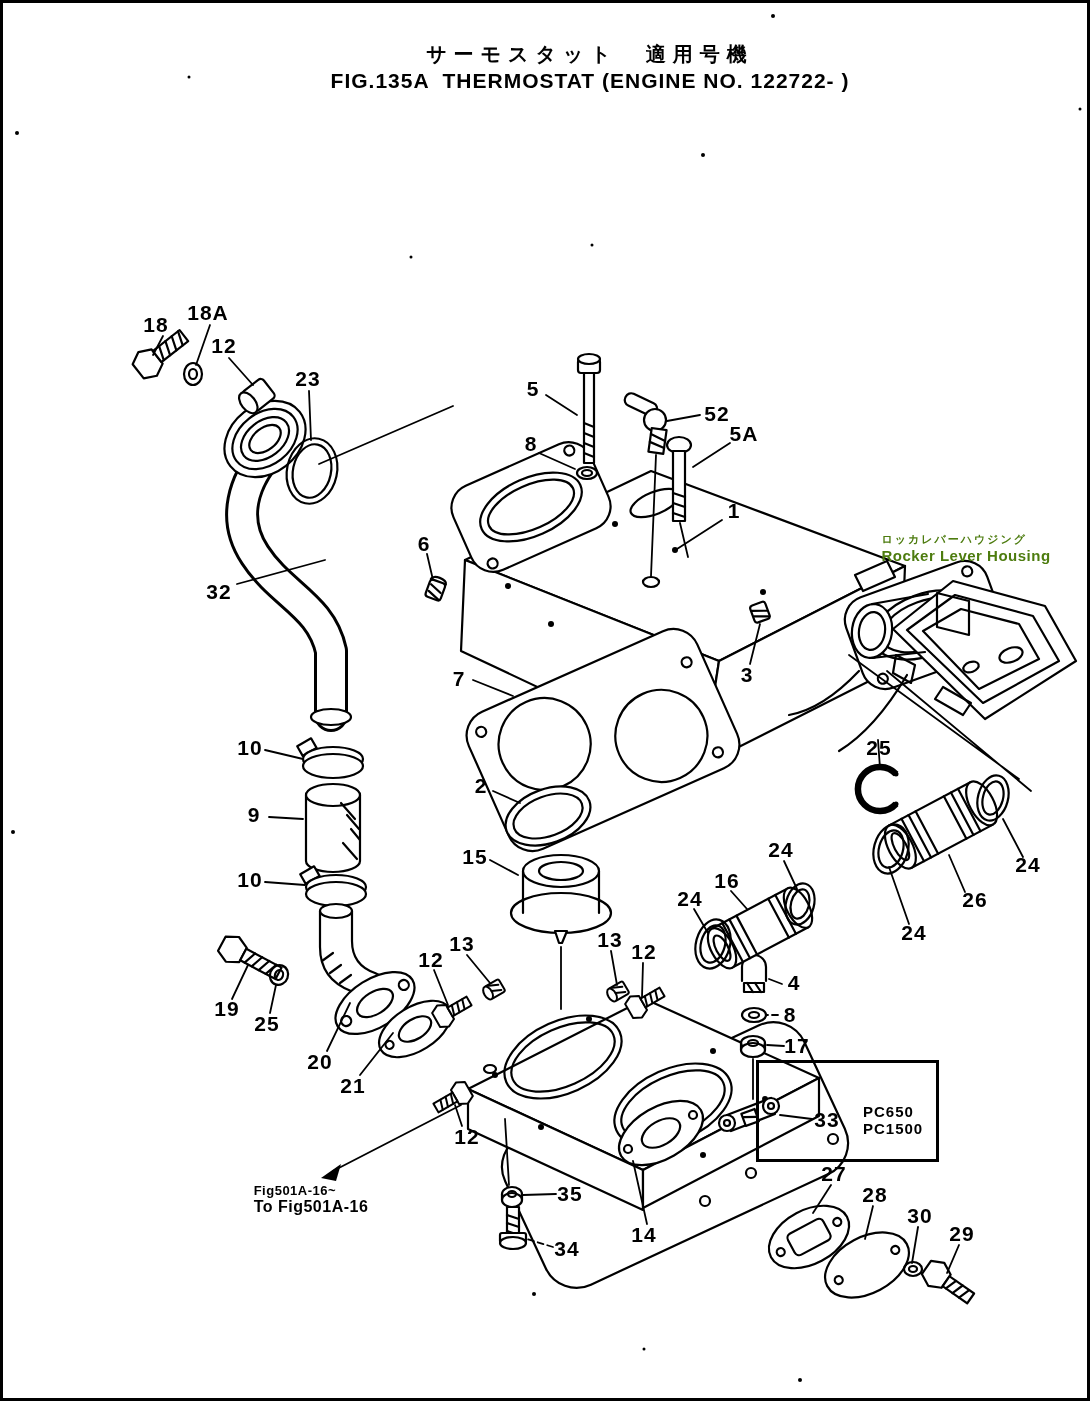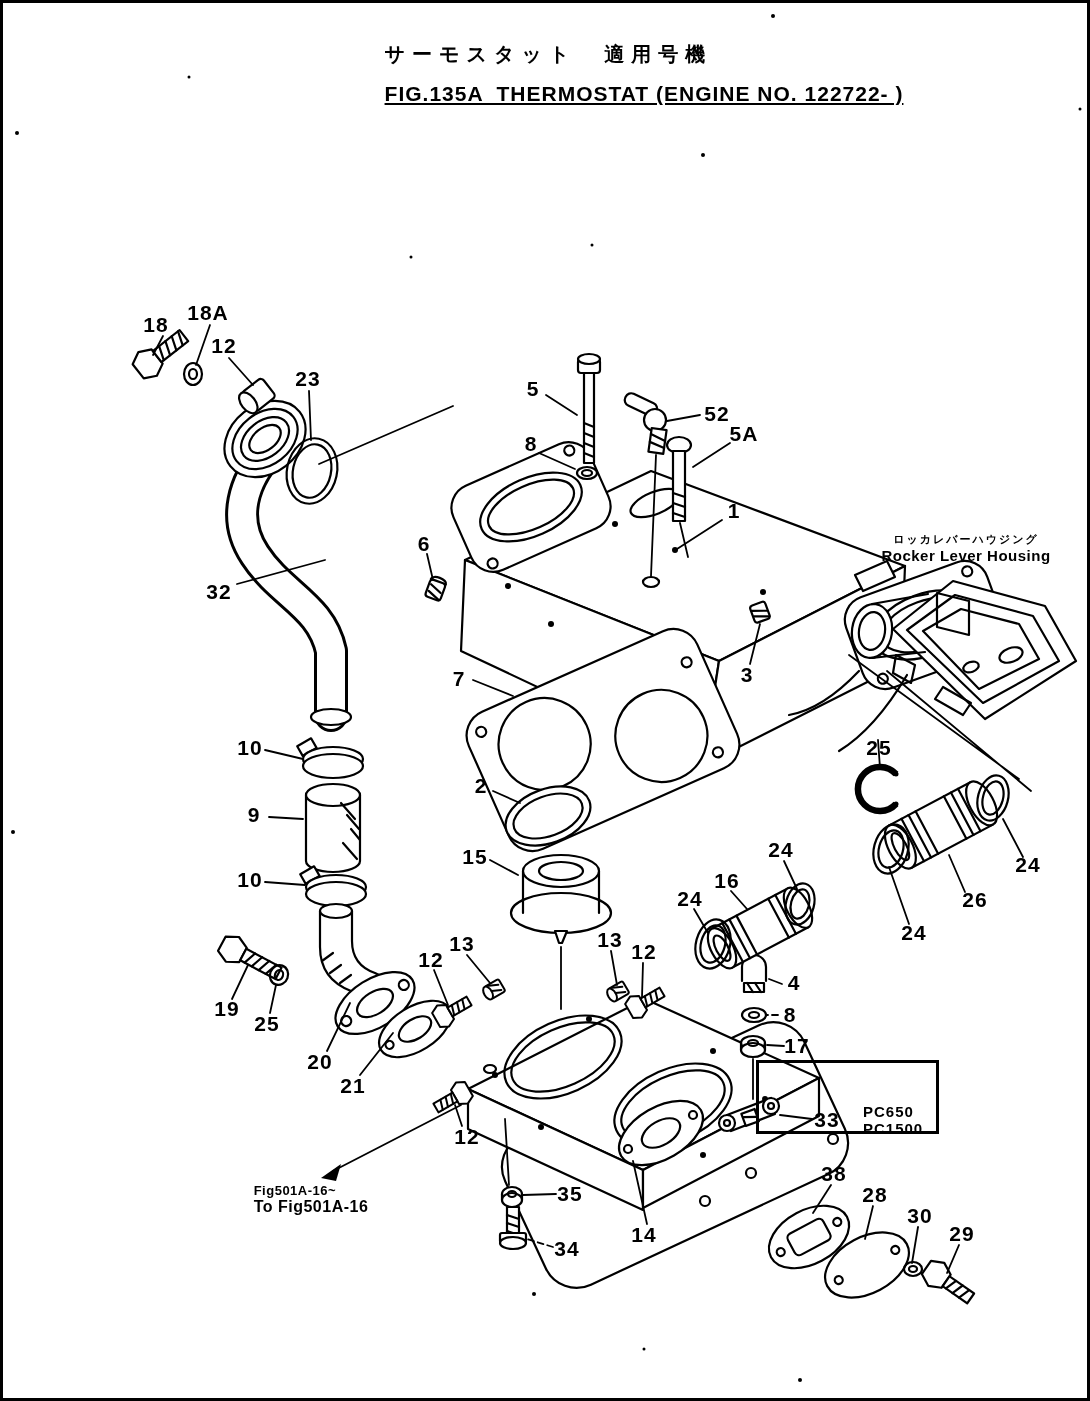--- a/index.html
+++ b/index.html
@@ -1,26 +1,26 @@
 <!DOCTYPE html>
 <html><head>
 <meta charset="utf-8">
 <style>
   html,body{margin:0;padding:0;background:#fff;}
   body{width:1090px;height:1401px;position:relative;font-family:"Liberation Sans",sans-serif;}
   .sheet{position:absolute;inset:0;width:1090px;height:1401px;background:#fff;border:3px solid #000;box-sizing:border-box;overflow:hidden;}
   svg{position:absolute;left:0;top:0;}
   .pl{position:absolute;transform:translate(-50%,-50%);font:700 21px "Liberation Sans",sans-serif;letter-spacing:1px;color:#000;white-space:nowrap;z-index:3;}
-  .title-block{position:absolute;left:641px;top:38px;transform:translateX(-50%);text-align:left;color:#000;z-index:3;}
+  .title-block{position:absolute;left:587px;top:38px;transform:translateX(-50%);text-align:center;color:#000;z-index:3;}
   .t-ja{font:700 20px "DejaVu Sans","Liberation Sans",sans-serif;letter-spacing:7px;white-space:pre;}
-  .t-en{font:700 21px "Liberation Sans",sans-serif;letter-spacing:1px;white-space:pre;margin-top:14px;text-decoration:underline;}
-  .rocker{position:absolute;left:963px;top:545px;transform:translate(-50%,-50%);text-align:center;color:#000000;z-index:3;white-space:nowrap;}
+  .t-en{font:700 21px "Liberation Sans",sans-serif;letter-spacing:1px;white-space:pre;margin-top:1px;}
+  .rocker{position:absolute;left:963px;top:545px;transform:translate(-50%,-50%);text-align:left;color:#4d7c0f;z-index:3;white-space:nowrap;}
   .rk-ja{font:700 11px "DejaVu Sans","Liberation Sans",sans-serif;letter-spacing:2px;}
   .rk-en{font:700 15px "Liberation Sans",sans-serif;letter-spacing:0.5px;}
-  .pcbox{position:absolute;left:753px;top:1057px;width:183px;height:74px;border:3px solid #000;box-sizing:border-box;z-index:3;}
+  .pcbox{position:absolute;left:753px;top:1057px;width:183px;height:102px;border:3px solid #000;box-sizing:border-box;z-index:3;}
   .pctext{position:absolute;left:104px;top:40px;font:700 15px "Liberation Sans",sans-serif;color:#000;line-height:17px;letter-spacing:1px;}
   .figref{position:absolute;left:308px;top:1196px;transform:translate(-50%,-50%);text-align:left;color:#000;z-index:3;white-space:nowrap;}
   .fr1{font:700 13px "Liberation Sans",sans-serif;letter-spacing:0.5px;}
   .fr2{font:700 16px "Liberation Sans",sans-serif;letter-spacing:0.5px;}
 </style>
 </head>
 <body>
 
 <div class="sheet">
 
@@ -503,21 +503,21 @@
   <div class="pl" style="left:641px;top:949px">12</div>
   <div class="pl" style="left:791px;top:980px">4</div>
   <div class="pl" style="left:787px;top:1012px">8</div>
   <div class="pl" style="left:794px;top:1043px">17</div>
   <div class="pl" style="left:224px;top:1006px">19</div>
   <div class="pl" style="left:264px;top:1021px">25</div>
   <div class="pl" style="left:317px;top:1059px">20</div>
   <div class="pl" style="left:350px;top:1083px">21</div>
   <div class="pl" style="left:824px;top:1117px">33</div>
   <div class="pl" style="left:464px;top:1134px">12</div>
-  <div class="pl" style="left:831px;top:1171px">38</div>
+  <div class="pl" style="left:831px;top:1171px">27</div>
   <div class="pl" style="left:872px;top:1192px">28</div>
   <div class="pl" style="left:917px;top:1213px">30</div>
   <div class="pl" style="left:959px;top:1231px">29</div>
   <div class="pl" style="left:567px;top:1191px">35</div>
   <div class="pl" style="left:641px;top:1232px">14</div>
   <div class="pl" style="left:564px;top:1246px">34</div>
 
 </div>
 
 </body></html>

